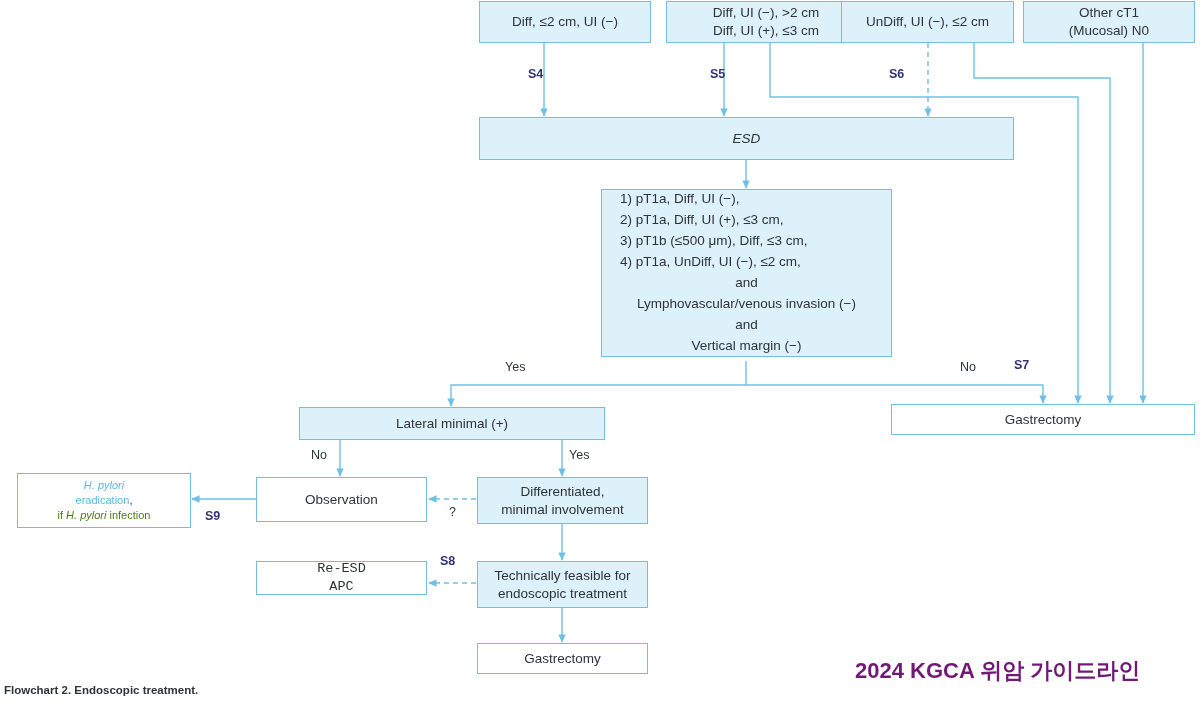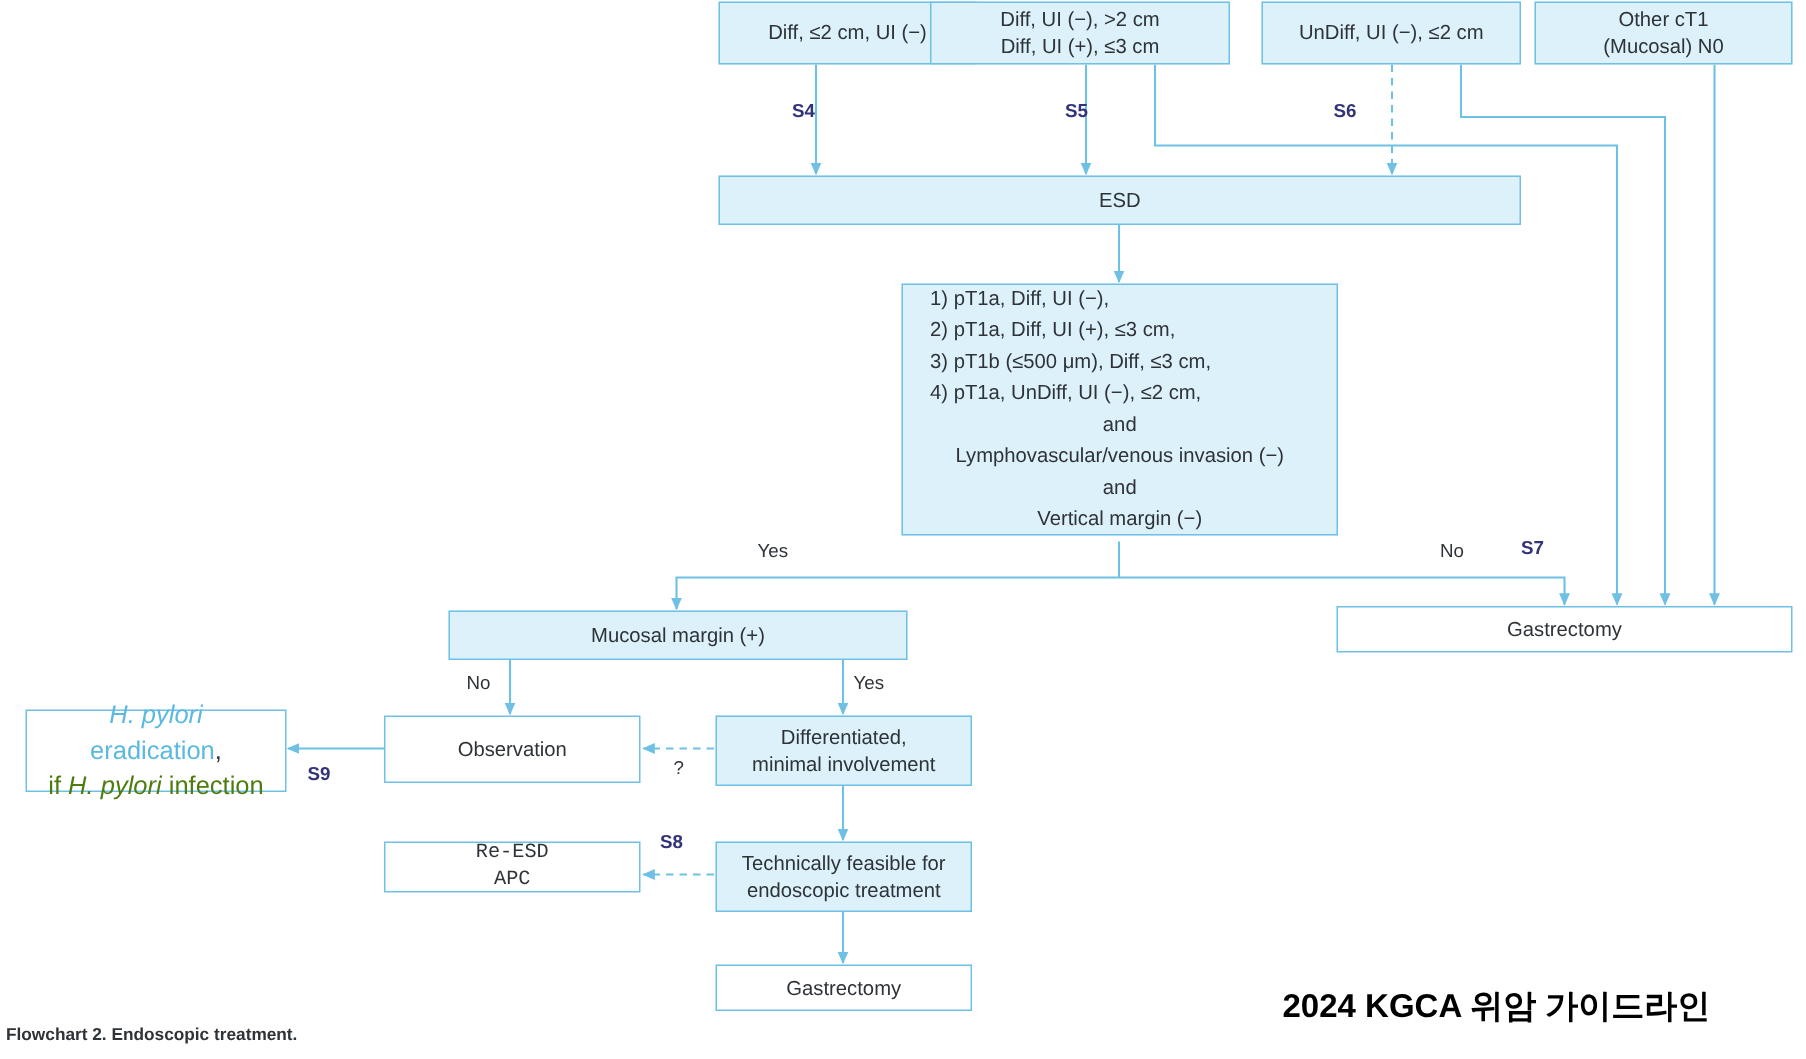--- a/index.html
+++ b/index.html
@@ -57,33 +57,33 @@
     position: absolute;
     font-size: 11.5px;
     font-weight: bold;
     color: #2e3338;
     white-space: nowrap;
   }
   .brand {
     position: absolute;
     font-size: 22px;
     font-weight: bold;
-    color: #000000;
+    color: #701a75;
     white-space: nowrap;
   }
   .hp-line1 { color: #5bb9e0; font-style: italic; }
   .hp-line2 { color: #5bb9e0; }
   .hp-comma { color: #2e3338; }
   .hp-line3 { color: #4d7c0f; }
   .hp-ital { font-style: italic; }
   .hp-box {
     display: block;
     text-align: center;
     line-height: 1.38;
-    font-size: 17px;
+    font-size: 11px;
   }
   .big-box-text {
     text-align: left;
     font-size: 13.5px;
     line-height: 1.55;
     width: 100%;
     padding-left: 12px;
   }
   .big-box-text .ctr { display: block; text-align: center; padding-right: 12px; }
   .big-box-text .ln { display: block; }
@@ -137,39 +137,39 @@
       <path d="M476,583 L429,583" stroke-dasharray="5,4" marker-end="url(#arrowd)"></path>
 
       <path d="M562,608 L562,642" marker-end="url(#arrow)"></path>
     </g>
   </svg>
 
   <div class="node fill" style="left:479px; top:1px; width:172px; height:42px;">
     <span>Diff, ≤2 cm, UI (−)</span>
   </div>
 
-  <div class="node fill" style="left:620px; top:1px; width:200px; height:42px;text-align:center;">
+  <div class="node fill" style="left:666px; top:1px; width:200px; height:42px;text-align:center;">
     <span>Diff, UI (−), &gt;2 cm
 Diff, UI (+), ≤3 cm</span>
   </div>
 
   <div class="node fill" style="left:841px; top:1px; width:173px; height:42px;">
     <span>UnDiff, UI (−), ≤2 cm</span>
   </div>
 
   <div class="node fill" style="left:1023px; top:1px; width:172px; height:42px;">
     <span>Other cT1
 (Mucosal) N0</span>
   </div>
 
   <div class="s-label" style="left:528px; top:67px;">S4</div>
   <div class="s-label" style="left:710px; top:67px;">S5</div>
   <div class="s-label" style="left:889px; top:67px;">S6</div>
 
-  <div class="node fill" style="left:479px; top:117px; width:535px; height:33px;">
+  <div class="node fill" style="left:479px; top:117px; width:535px; height:43px;font-style:italic;">
     <span>ESD</span>
   </div>
 
   <div class="node fill tall" style="left:601px; top:189px; width:291px; height:168px; white-space:normal;">
     <div class="big-box-text">
       <span class="ln">1) pT1a, Diff, UI (−),</span>
       <span class="ln">2) pT1a, Diff, UI (+), ≤3 cm,</span>
       <span class="ln">3) pT1b (≤500 μm), Diff, ≤3 cm,</span>
       <span class="ln">4) pT1a, UnDiff, UI (−), ≤2 cm,</span>
       <span class="ctr">and</span>
@@ -177,21 +177,21 @@
       <span class="ctr">and</span>
       <span class="ctr">Vertical margin (−)</span>
     </div>
   </div>
 
   <div class="edge-label" style="left:505px; top:360px;">Yes</div>
   <div class="edge-label" style="left:960px; top:360px;">No</div>
   <div class="s-label" style="left:1014px; top:358px;text-align:right;">S7</div>
 
   <div class="node fill" style="left:299px; top:407px; width:306px; height:33px;">
-    <span>Mucosal margin (+)</span>
+    <span>Lateral minimal (+)</span>
   </div>
 
   <div class="node plain" style="left:891px; top:404px; width:304px; height:31px;">
     <span>Gastrectomy</span>
   </div>
 
   <div class="edge-label" style="left:311px; top:448px;">No</div>
   <div class="edge-label" style="left:569px; top:448px;">Yes</div>
 
   <div class="node plain" style="left:17px; top:473px; width:174px; height:55px; white-space:normal;">

